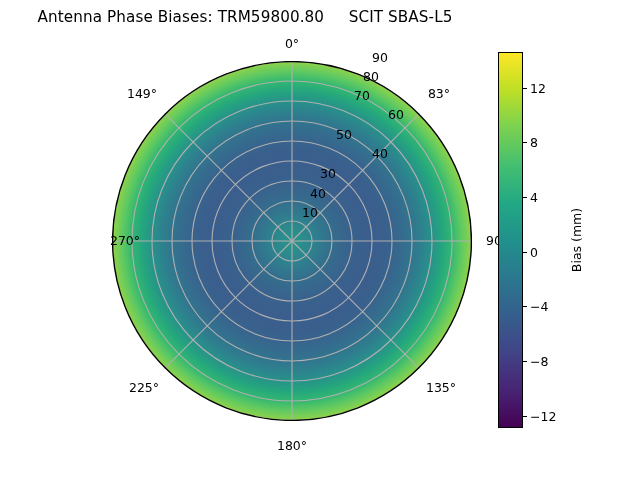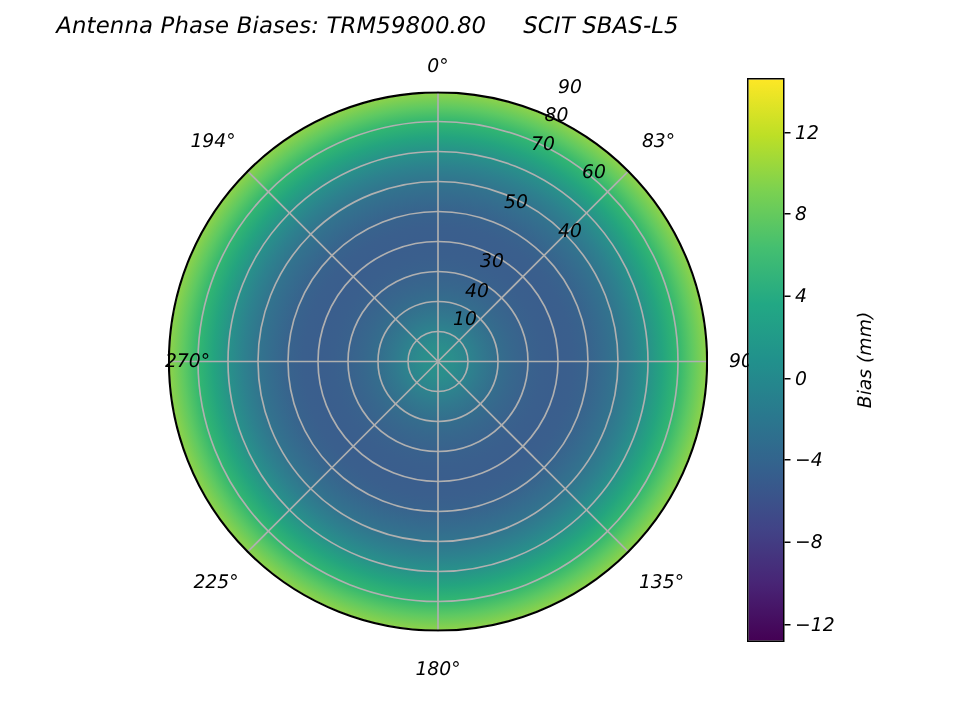--- a/index.html
+++ b/index.html
@@ -7,21 +7,20 @@
     padding: 0;
     background: #ffffff;
   }
   #figure {
     position: relative;
     width: 640px;
     height: 480px;
     background: #ffffff;
     font-family: "DejaVu Sans", sans-serif;
     overflow: hidden;
-    font-style: italic;
   }
 
   
   #title {
     position: absolute;
     left: 0;
     top: 8px;
     width: 490px;
     text-align: center;
     font-size: 15.2px;
@@ -171,21 +170,21 @@
       <circle cx="180" cy="180" r="179.4" fill="none" stroke="#000000" stroke-width="1.4"></circle>
     </svg>
 
     <div class="tick-label theta-label" style="left:180px; top:-17px;">0°</div>
     <div class="tick-label theta-label" style="left:327px; top:33px;">83°</div>
     <div class="tick-label theta-label" style="left:382px; top:180px;">90</div>
     <div class="tick-label theta-label" style="left:329px; top:327px;">135°</div>
     <div class="tick-label theta-label" style="left:180px; top:385px;">180°</div>
     <div class="tick-label theta-label" style="left:32px; top:327px;">225°</div>
     <div class="tick-label theta-label" style="left:-23px; top:180px;margin-left:36px;">270°</div>
-    <div class="tick-label theta-label" style="left:30px; top:33px;">194°</div>
+    <div class="tick-label theta-label" style="left:30px; top:33px;">149°</div>
 
     <div class="tick-label r-label" style="left:198px; top:152px;">10</div>
     <div class="tick-label r-label" style="left:206px; top:133px;">40</div>
     <div class="tick-label r-label" style="left:216px; top:113px;">30</div>
     <div class="tick-label r-label" style="left:224px; top:93px;margin-left:44px;">40</div>
     <div class="tick-label r-label" style="left:232px; top:74px;">50</div>
     <div class="tick-label r-label" style="left:241px; top:54px;margin-left:43px;">60</div>
     <div class="tick-label r-label" style="left:250px; top:35px;">70</div>
     <div class="tick-label r-label" style="left:259px; top:16px;text-align:right;">80</div>
     <div class="tick-label r-label" style="left:268px; top:-3px;">90</div>

